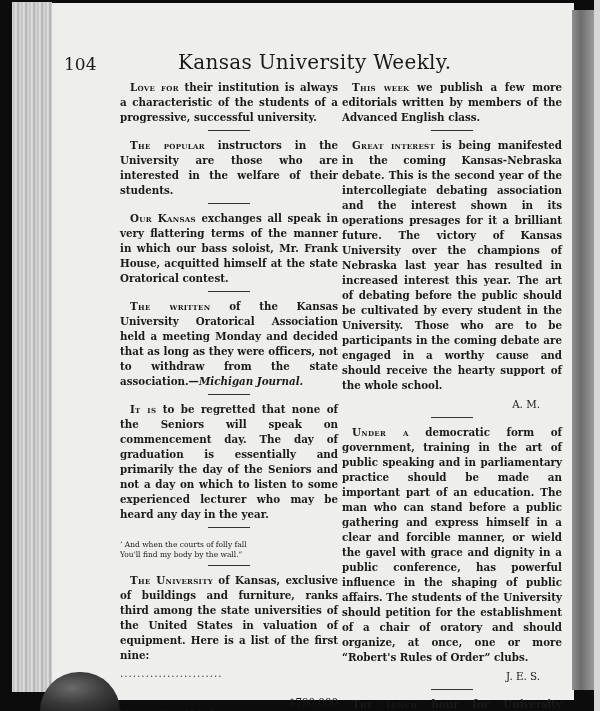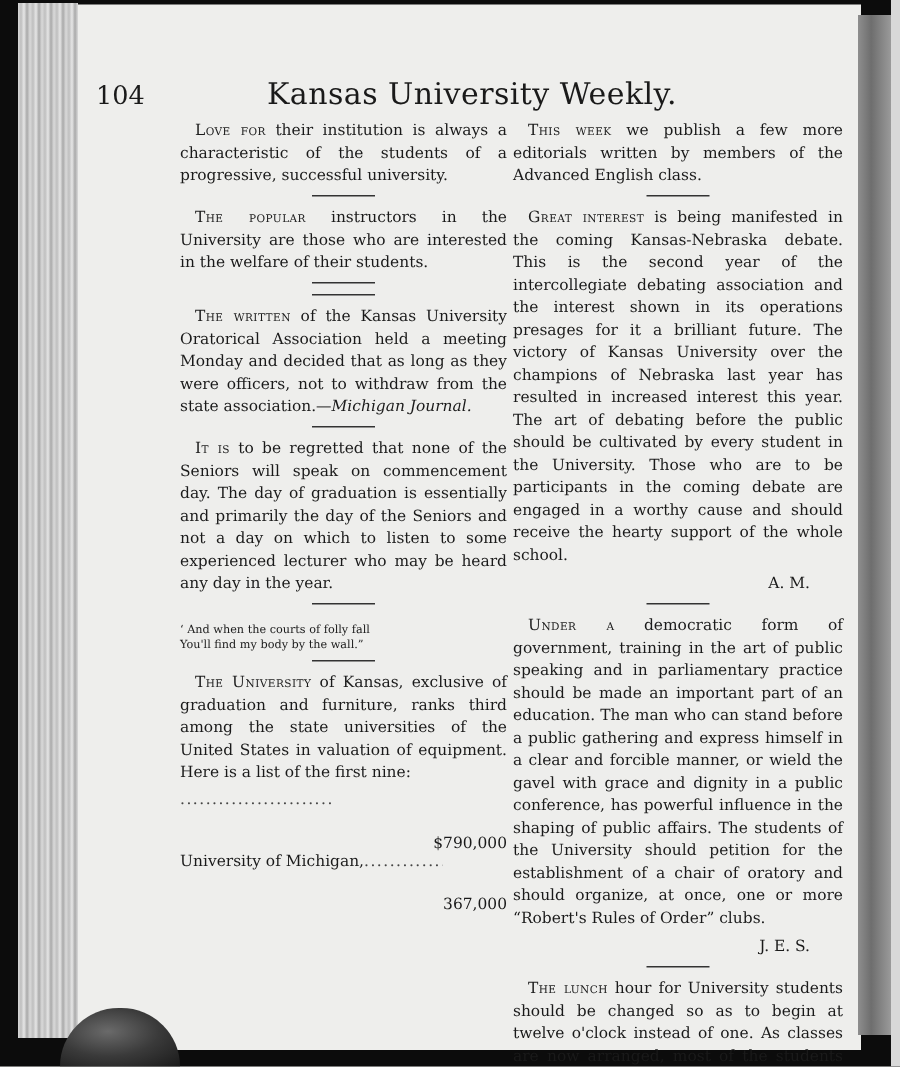--- a/index.html
+++ b/index.html
@@ -31,21 +31,21 @@
       display: flex; align-items: flex-end;
     }
     .page-number { font-size: 17px; width: 114px; }
     .journal-title { font-size: 20px; letter-spacing: 0.3px; }
     .col {
       position: absolute; top: 80px; width: 218px;
       font-size: 10.3px; line-height: 15px; text-align: justify;
     }
     .col-left { left: 120px; }
     .col-right { left: 342px; width: 220px; }
-    .para { margin: 0 0 4px 0; text-indent: 10px; }
+    .para { margin: 0 0 4px 0; text-indent: 10px; font-weight: bold; }
     .para .lead { font-variant: small-caps; letter-spacing: 0.3px; }
     .rule { width: 42px; height: 1px; background: #333; margin: 5px auto 7px auto; }
     .signature { text-align: right; padding-right: 22px; margin: 0 0 4px 0; }
     .verse { font-size: 7.5px; line-height: 10px; text-align: left; margin: 12px 0 2px 0; }
     .source { font-style: italic; }
     .list { margin: 2px 0 0 0; }
     .list-row { display: flex; font-size: 10.3px; line-height: 12.2px; }
     .list-name { flex: 0 0 auto; white-space: nowrap; }
     .list-dots { flex: 1 1 auto; overflow: hidden; white-space: nowrap; letter-spacing: 1px; color: #444; }
     .list-value { flex: 0 0 auto; white-space: nowrap; text-align: right; margin-top: 29px; }
@@ -66,28 +66,29 @@
 <div class="header">
   <span class="page-number">104</span>
   <span class="journal-title">Kansas University Weekly.</span>
 </div>
 
 <div class="col col-left">
   <p class="para"><span class="lead">Love for</span><span> their institution is always a characteristic of the students of a progressive, successful university.</span></p>
   <div class="rule"></div>
   <p class="para"><span class="lead">The popular</span><span> instructors in the University are those who are interested in the welfare of their students.</span></p>
   <div class="rule"></div>
+  <p class="para"><span class="lead">Our Kansas</span><span> exchanges all speak in very flattering terms of the manner in which our bass soloist, Mr. Frank House, acquitted himself at the state Oratorical contest.</span></p>
   <div class="rule"></div>
   <p class="para"><span class="lead">The written</span><span> of the Kansas University Oratorical Association held a meeting Monday and decided that as long as they were officers, not to withdraw from the state association.—</span><span class="source">Michigan Journal.</span></p>
   <div class="rule"></div>
   <p class="para"><span class="lead">It is</span><span> to be regretted that none of the Seniors will speak on commencement day. The day of graduation is essentially and primarily the day of the Seniors and not a day on which to listen to some experienced lecturer who may be heard any day in the year.</span></p>
   <div class="rule"></div>
   <p class="verse"><span>‘ And when the courts of folly fall</span><br><span>You'll find my body by the wall.”</span></p>
   <div class="rule"></div>
-  <p class="para"><span class="lead">The University</span><span> of Kansas, exclusive of graduation and furniture, ranks third among the state universities of the United States in valuation of equipment. Here is a list of the first nine:</span></p>
+  <p class="para"><span class="lead">The University</span><span> of Kansas, exclusive of buildings and furniture, ranks third among the state universities of the United States in valuation of equipment. Here is a list of the first nine:</span></p>
   <div class="list">
     <div class="list-row">
         <span class="list-dots">........................</span>
         <span class="list-value">$790,000</span>
       </div>
     <div class="list-row">
         <span class="list-name">University of Michigan,</span>
         <span class="list-dots">........................................</span>
         <span class="list-value">367,000</span>
       </div>

